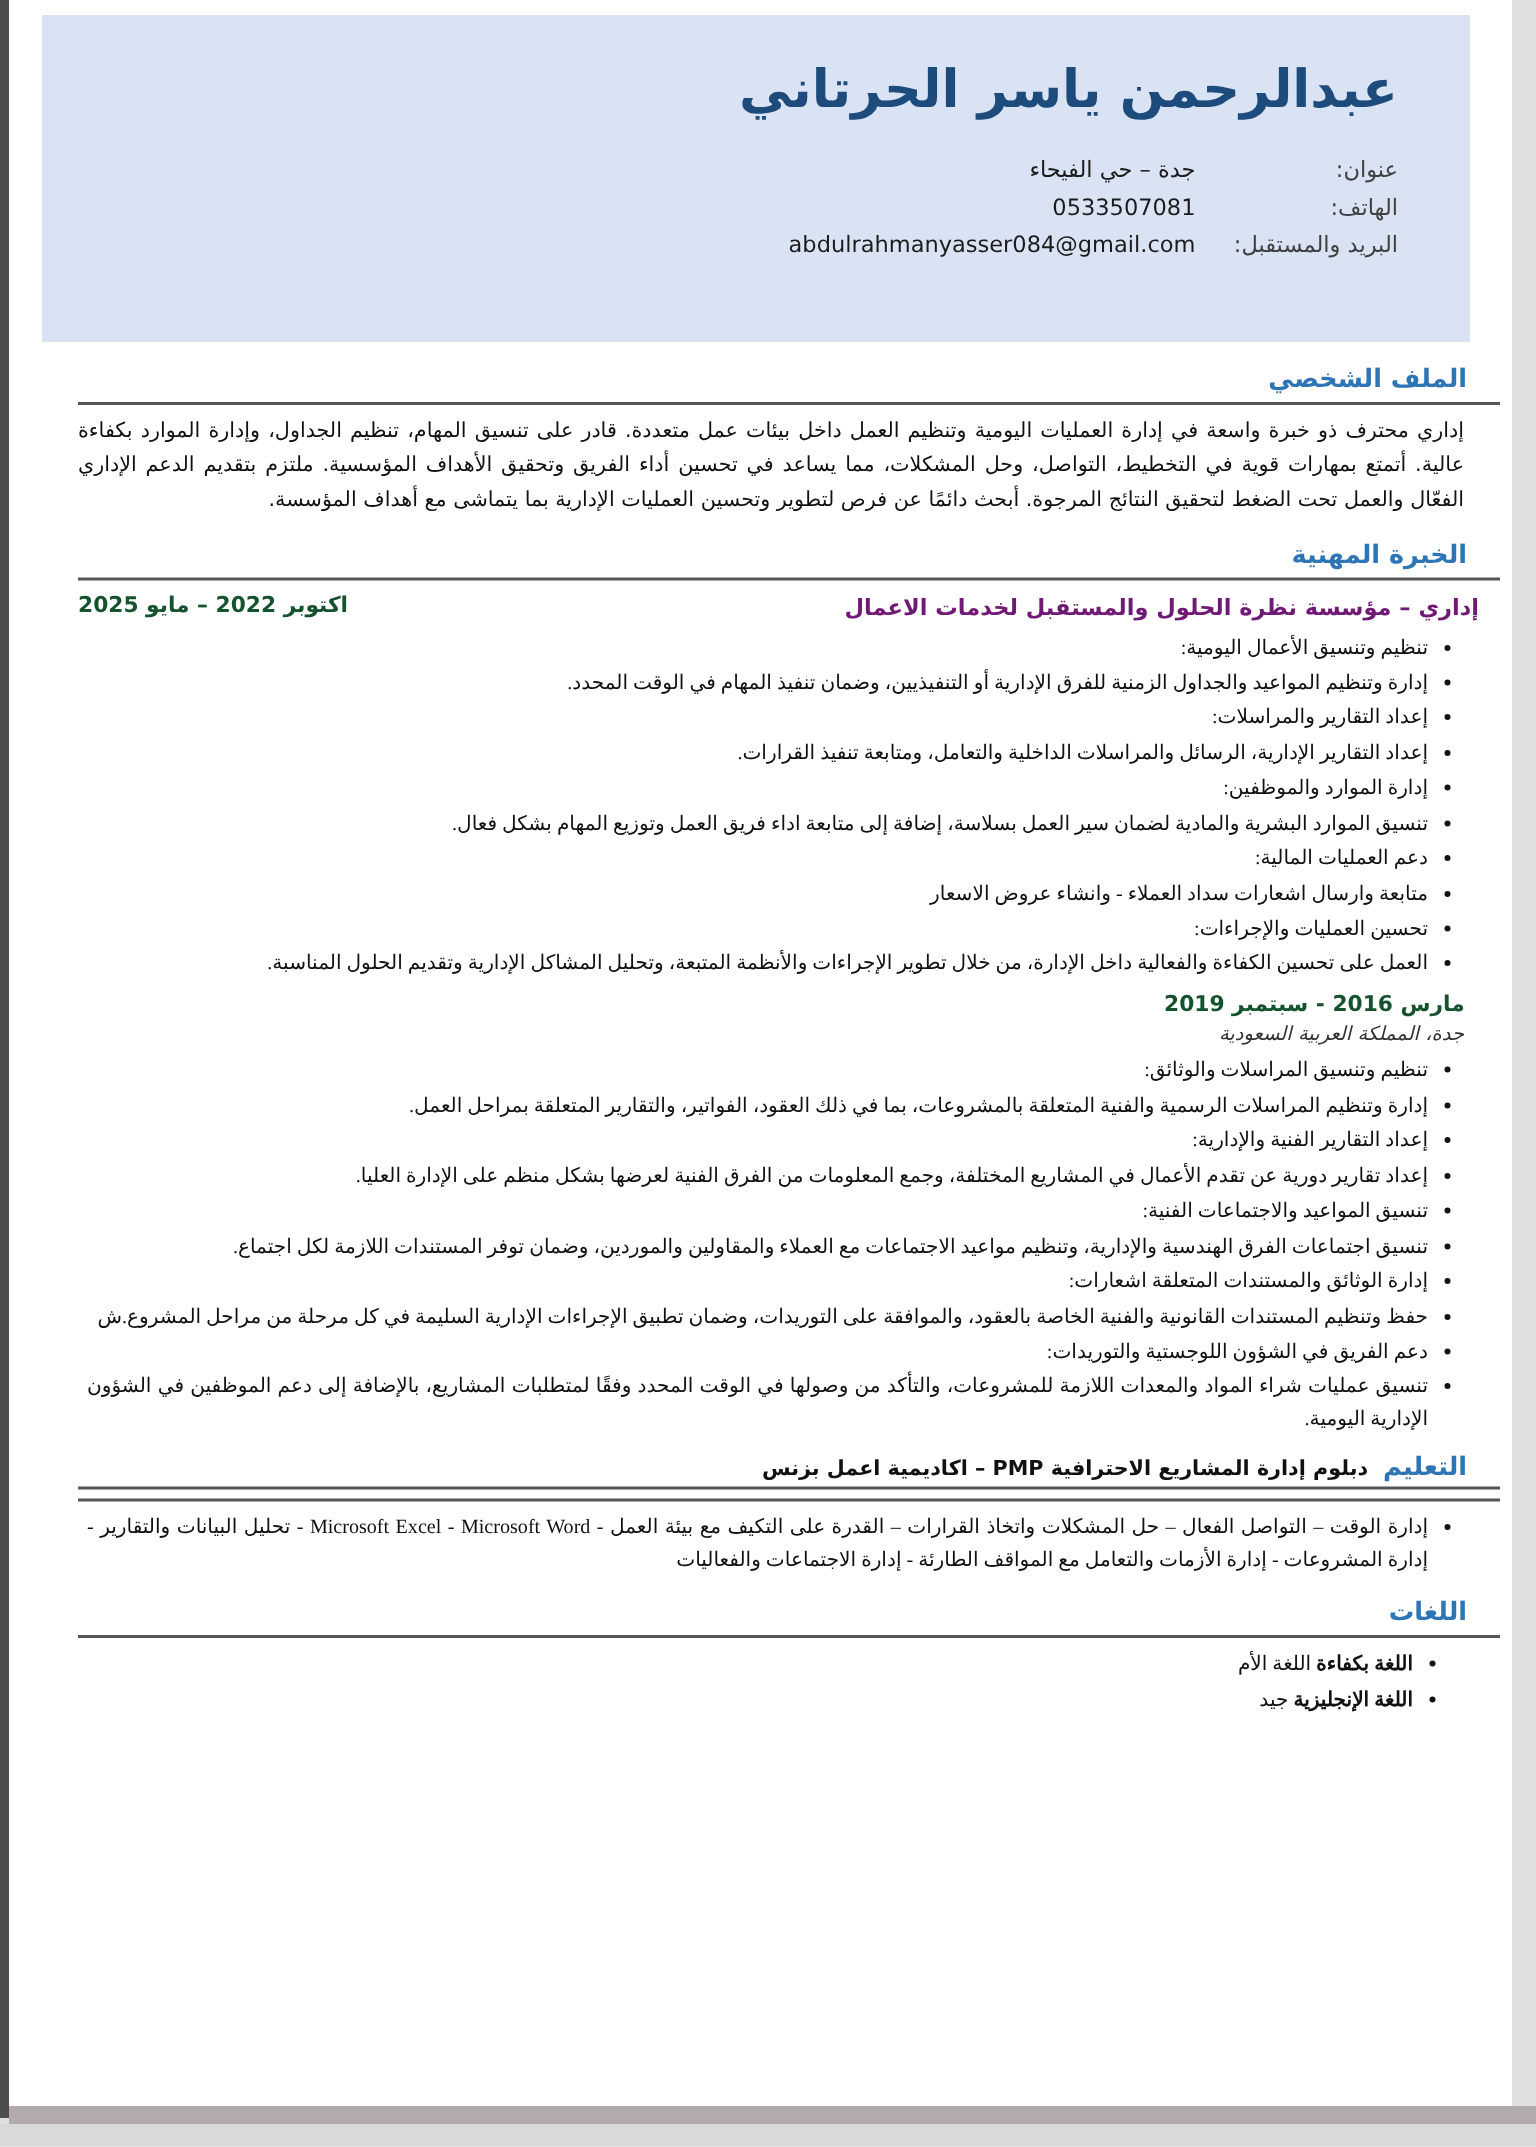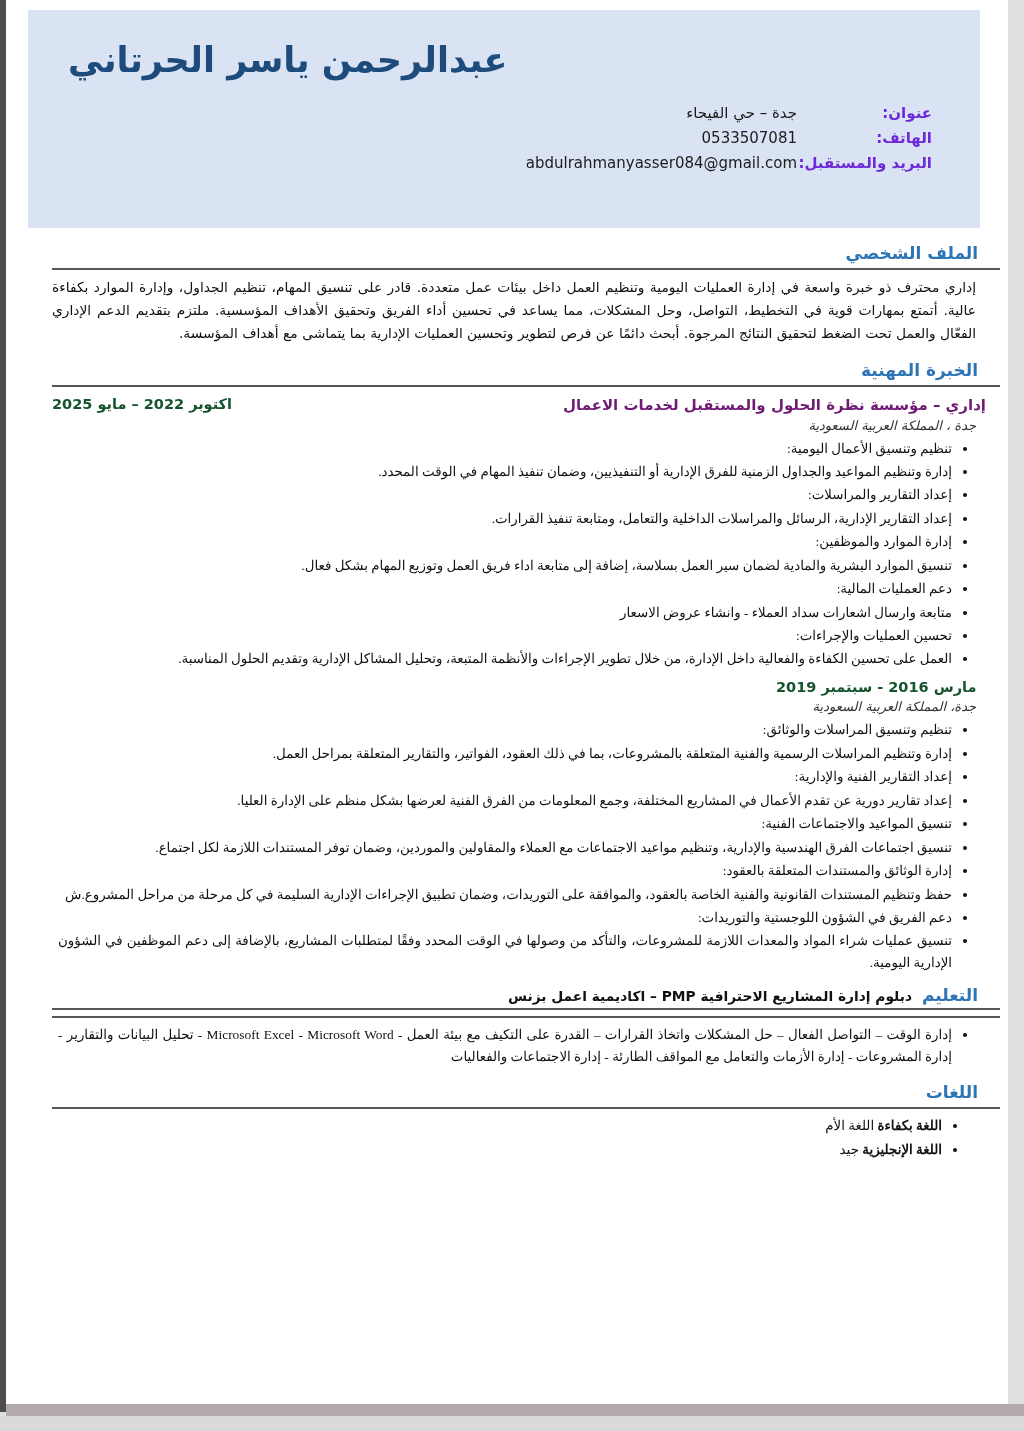--- a/index.html
+++ b/index.html
@@ -15,25 +15,25 @@
     background:#ffffff;
   }
   .page-shadow{position:absolute;left:6px;top:1404px;width:1018px;height:12px;background:#b2aaac;}
   .below-shadow{position:absolute;left:0;top:1416px;width:1024px;height:15px;background:#d9d9d9;}
 
   .header-block{
     margin:10px 28px 0 22px;height:218px;background:#dae3f3;
     box-sizing:border-box;padding:28px 48px 0 40px;direction:rtl;
   }
   .name{
-    font-size:35px;font-weight:bold;color:#1d4b7c;text-align:left;line-height:1.3;
+    font-size:35px;font-weight:bold;color:#1d4b7c;text-align:right;line-height:1.3;
   }
   .contact{margin-top:20px;}
   .contact-row{display:flex;margin-bottom:7px;}
-  .contact-label{width:135px;flex:none;font-weight:bold;color:#6d28d9;font-size:15px;}
+  .contact-label{width:135px;flex:none;font-weight:normal;color:#404040;font-size:15px;}
   .contact-value{font-size:15px;color:#1c1c1c;}
 
   .content{direction:rtl;padding:0 22px 0 46px;color:#111;}
   h2.section{
     color:#2e75b6;font-size:17px;font-weight:bold;margin:14px 8px 2px 0;line-height:1.35;
   }
   .rule{border-top:2px solid #565656;margin:3px -14px 6px 0;height:0;}
   .profile-text{
     font-size:13.8px;line-height:1.66;text-align:justify;margin:6px 10px 10px 0;
   }
@@ -82,21 +82,20 @@
       <p class="profile-text">إداري محترف ذو خبرة واسعة في إدارة العمليات اليومية وتنظيم العمل داخل بيئات عمل متعددة. قادر على تنسيق المهام، تنظيم الجداول، وإدارة الموارد بكفاءة عالية. أتمتع بمهارات قوية في التخطيط، التواصل، وحل المشكلات، مما يساعد في تحسين أداء الفريق وتحقيق الأهداف المؤسسية. ملتزم بتقديم الدعم الإداري الفعّال والعمل تحت الضغط لتحقيق النتائج المرجوة. أبحث دائمًا عن فرص لتطوير وتحسين العمليات الإدارية بما يتماشى مع أهداف المؤسسة.</p>
 
       <h2 class="section">الخبرة المهنية</h2>
       <div class="rule"></div>
 
       <div class="job">
         <div class="job-head">
           <div class="job-title">إداري – مؤسسة نظرة الحلول والمستقبل لخدمات الاعمال</div>
           <div class="job-dates">اكتوبر 2022 – مايو 2025</div>
         </div>
-        <div class="job-location">جدة ، المملكة العربية السعودية</div>
         <ul class="bullets">
           <li>تنظيم وتنسيق الأعمال اليومية:</li>
           <li>إدارة وتنظيم المواعيد والجداول الزمنية للفرق الإدارية أو التنفيذيين، وضمان تنفيذ المهام في الوقت المحدد.</li>
           <li>إعداد التقارير والمراسلات:</li>
           <li>إعداد التقارير الإدارية، الرسائل والمراسلات الداخلية والتعامل، ومتابعة تنفيذ القرارات.</li>
           <li>إدارة الموارد والموظفين:</li>
           <li>تنسيق الموارد البشرية والمادية لضمان سير العمل بسلاسة، إضافة إلى متابعة اداء فريق العمل وتوزيع المهام بشكل فعال.</li>
           <li>دعم العمليات المالية:</li>
           <li>متابعة وارسال اشعارات سداد العملاء - وانشاء عروض الاسعار</li>
           <li>تحسين العمليات والإجراءات:</li>
@@ -109,21 +108,21 @@
           <div class="job-dates">مارس 2016 - سبتمبر 2019</div>
         </div>
         <div class="job-location">جدة، المملكة العربية السعودية</div>
         <ul class="bullets">
           <li>تنظيم وتنسيق المراسلات والوثائق:</li>
           <li>إدارة وتنظيم المراسلات الرسمية والفنية المتعلقة بالمشروعات، بما في ذلك العقود، الفواتير، والتقارير المتعلقة بمراحل العمل.</li>
           <li>إعداد التقارير الفنية والإدارية:</li>
           <li>إعداد تقارير دورية عن تقدم الأعمال في المشاريع المختلفة، وجمع المعلومات من الفرق الفنية لعرضها بشكل منظم على الإدارة العليا.</li>
           <li>تنسيق المواعيد والاجتماعات الفنية:</li>
           <li>تنسيق اجتماعات الفرق الهندسية والإدارية، وتنظيم مواعيد الاجتماعات مع العملاء والمقاولين والموردين، وضمان توفر المستندات اللازمة لكل اجتماع.</li>
-          <li>إدارة الوثائق والمستندات المتعلقة بالعقود:</li>
+          <li>إدارة الوثائق والمستندات المتعلقة اشعارات:</li>
           <li>حفظ وتنظيم المستندات القانونية والفنية الخاصة بالعقود، والموافقة على التوريدات، وضمان تطبيق الإجراءات الإدارية السليمة في كل مرحلة من مراحل المشروع.ش</li>
           <li>دعم الفريق في الشؤون اللوجستية والتوريدات:</li>
           <li>تنسيق عمليات شراء المواد والمعدات اللازمة للمشروعات، والتأكد من وصولها في الوقت المحدد وفقًا لمتطلبات المشاريع، بالإضافة إلى دعم الموظفين في الشؤون الإدارية اليومية.</li>
         </ul>
       </div>
 
       <div class="edu-line">
         <span class="edu-title">التعليم</span>
         <span class="edu-text">دبلوم إدارة المشاريع الاحترافية PMP – اكاديمية اعمل بزنس</span>
       </div>

